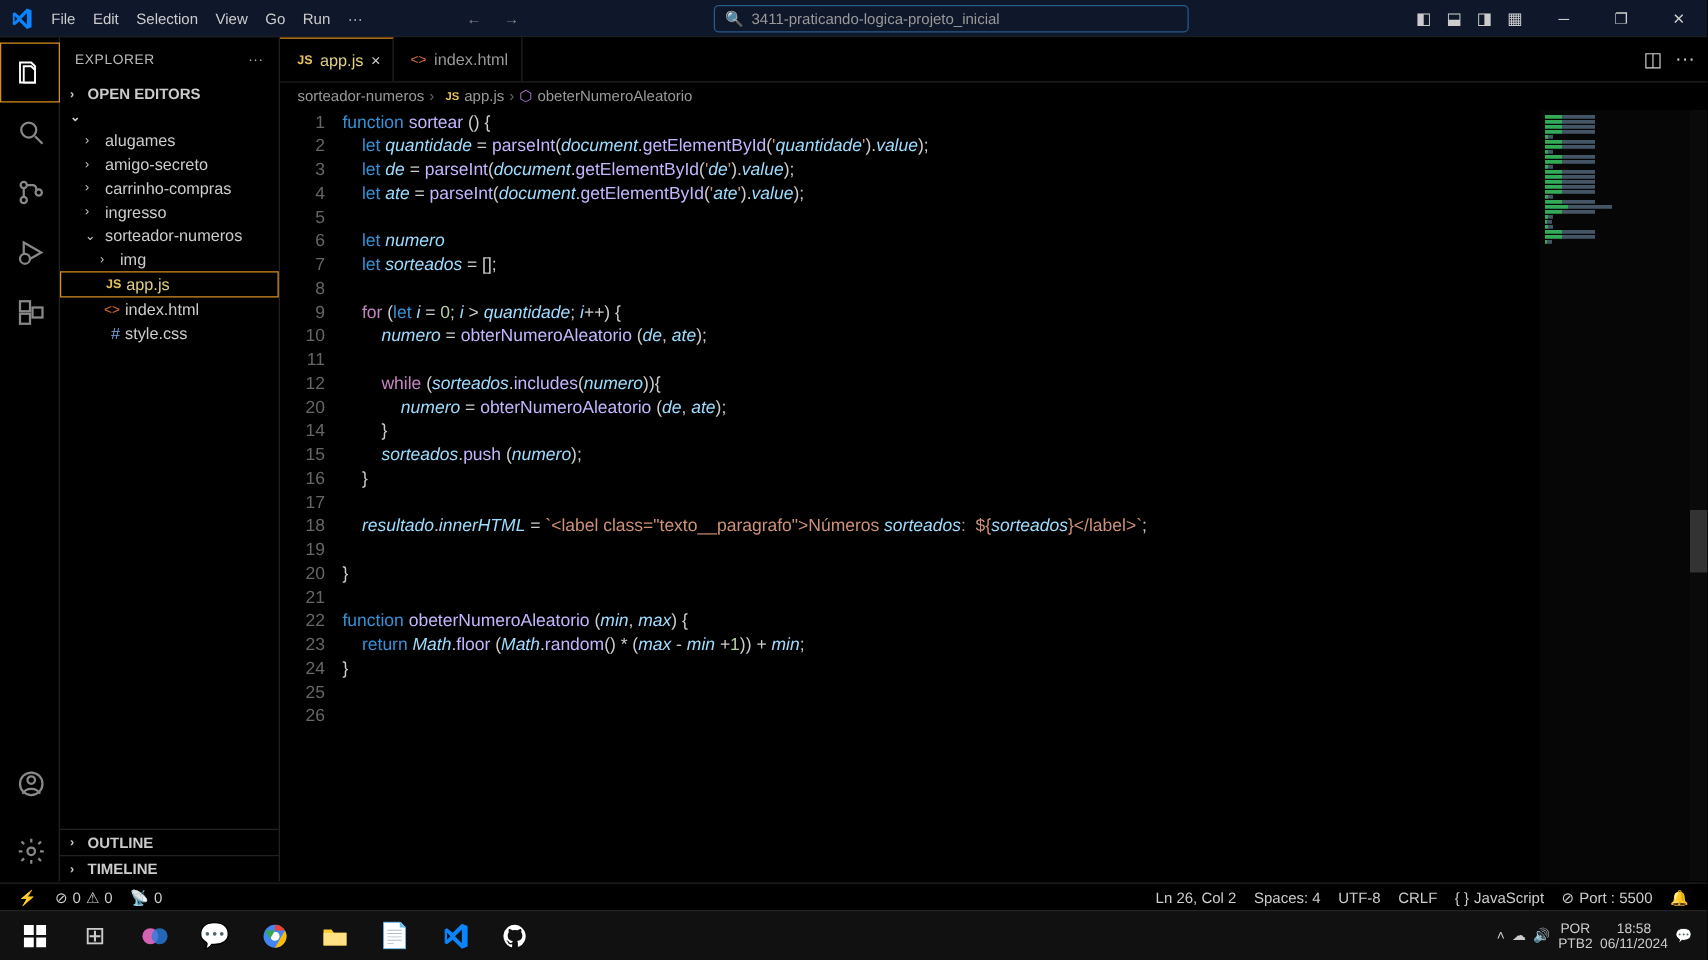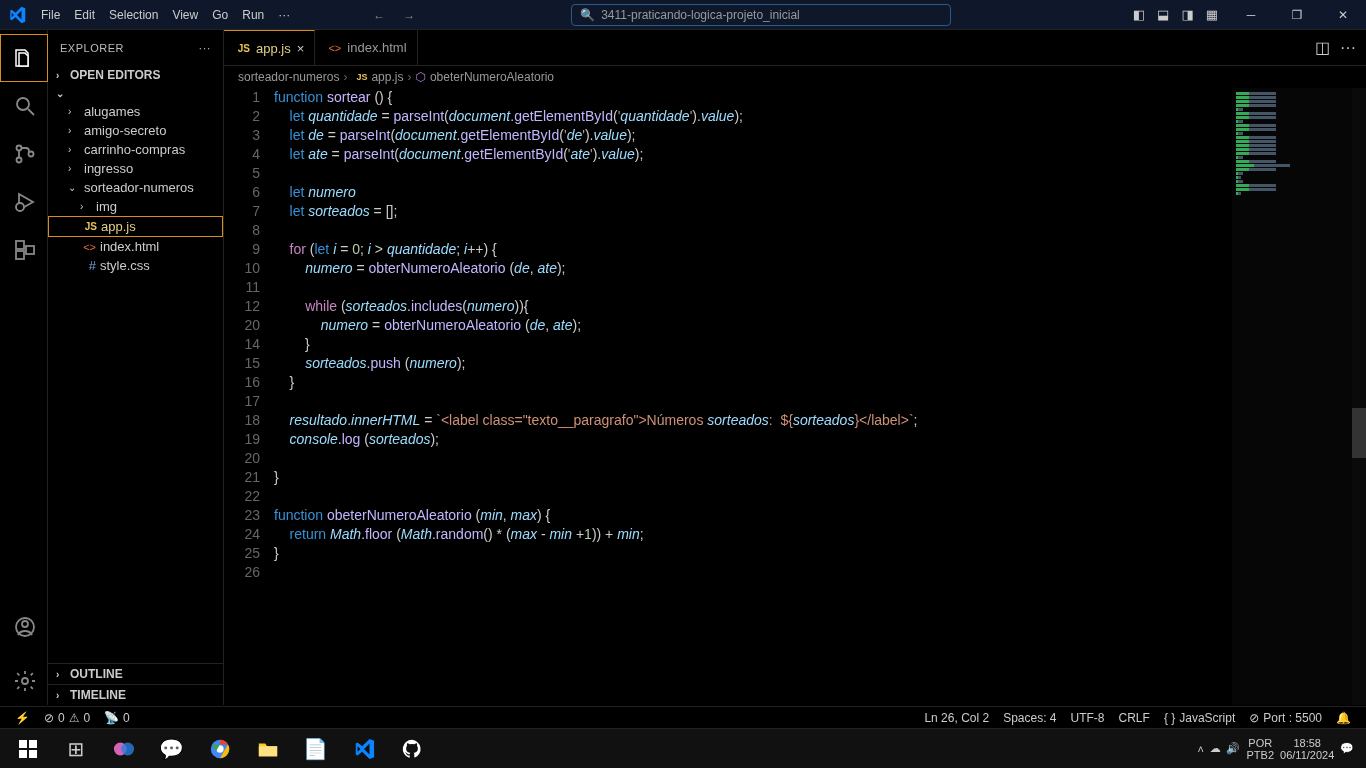--- a/index.html
+++ b/index.html
@@ -290,21 +290,20 @@
           <div class="line">    <span class="kw2">for</span> (<span class="kw">let</span> <span class="vr">i</span> = <span class="num">0</span>; <span class="vr">i</span> &gt; <span class="vr">quantidade</span>; <span class="vr">i</span>++) {</div>
           <div class="line">        <span class="vr">numero</span> = <span class="fn">obterNumeroAleatorio</span> (<span class="vr">de</span>, <span class="vr">ate</span>);</div>
           <div class="line">&nbsp;</div>
           <div class="line">        <span class="kw2">while</span> (<span class="vr">sorteados</span>.<span class="fn">includes</span>(<span class="vr">numero</span>)){</div>
           <div class="line">            <span class="vr">numero</span> = <span class="fn">obterNumeroAleatorio</span> (<span class="vr">de</span>, <span class="vr">ate</span>);</div>
           <div class="line">        }</div>
           <div class="line">        <span class="vr">sorteados</span>.<span class="fn">push</span> (<span class="vr">numero</span>);</div>
           <div class="line">    }</div>
           <div class="line">&nbsp;</div>
           <div class="line">    <span class="vr">resultado</span>.<span class="vr">innerHTML</span> = <span class="str">`&lt;label class="texto__paragrafo"&gt;Números <span class="vr">sorteados</span>:  ${<span class="vr">sorteados</span>}&lt;/label&gt;`</span>;</div>
-          <div class="line">    <span class="vr">console</span>.<span class="fn">log</span> (<span class="vr">sorteados</span>);</div>
           <div class="line">&nbsp;</div>
           <div class="line">}</div>
           <div class="line">&nbsp;</div>
           <div class="line"><span class="kw">function</span> <span class="fn">obeterNumeroAleatorio</span> (<span class="vr">min</span>, <span class="vr">max</span>) {</div>
           <div class="line">    <span class="kw">return</span> <span class="vr">Math</span>.<span class="fn">floor</span> (<span class="vr">Math</span>.<span class="fn">random</span>() * (<span class="vr">max</span> - <span class="vr">min</span> +<span class="num">1</span>)) + <span class="vr">min</span>;</div>
           <div class="line">}</div>
         </div>
       <div class="minimap">
         <div class="ml"></div>
           <div class="ml"></div>

